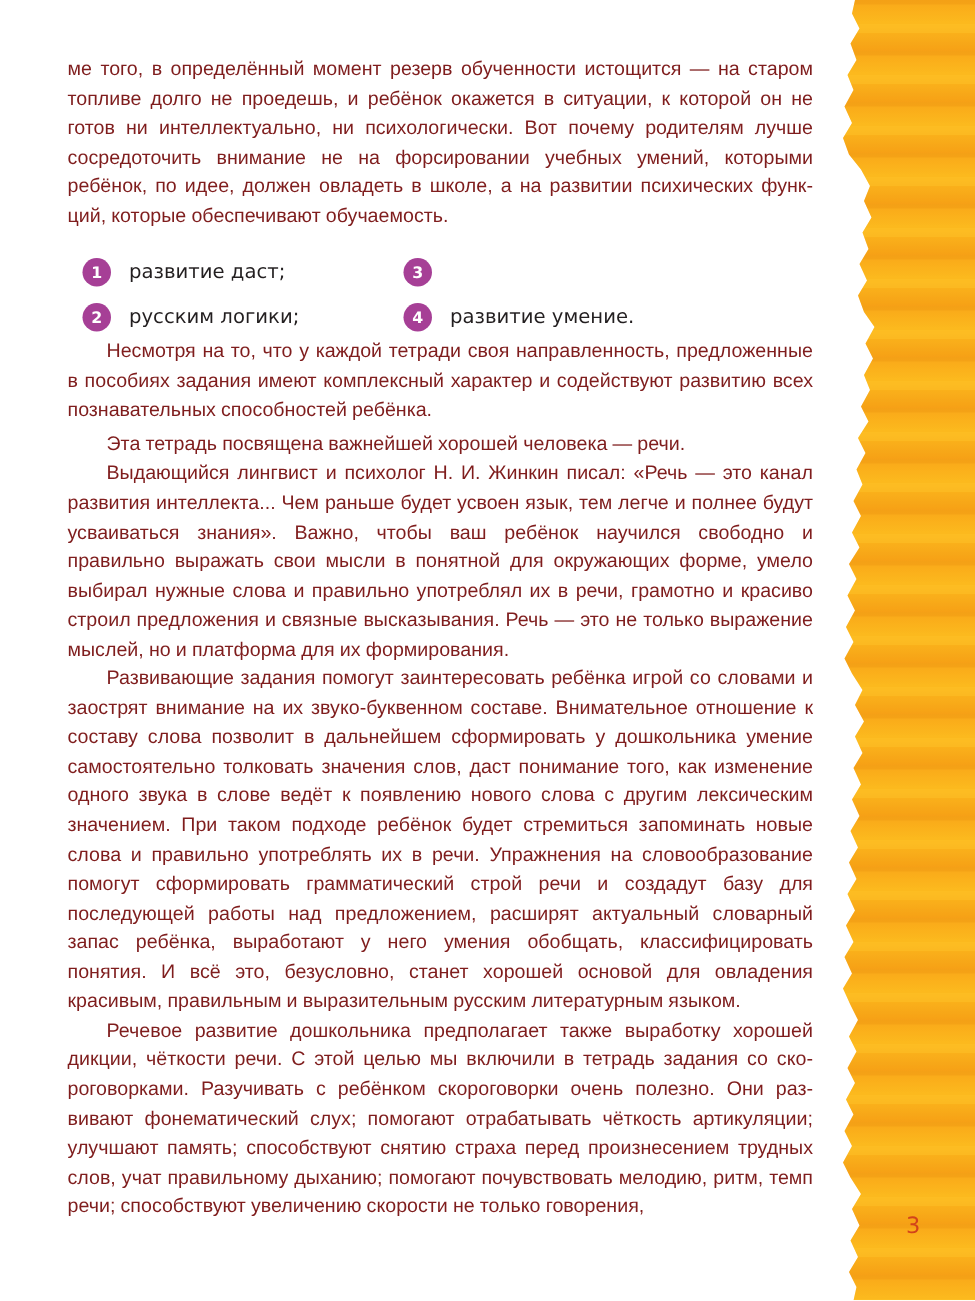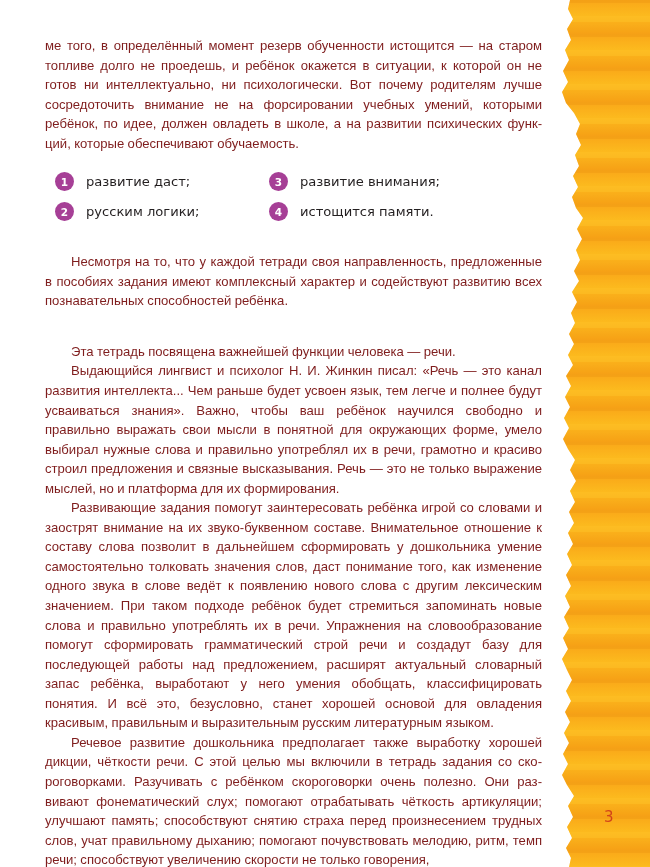--- a/index.html
+++ b/index.html
@@ -67,21 +67,21 @@
     text-align: justify;
     text-indent: 26px;
     hyphens: manual;
     -webkit-hyphens: manual;
     word-spacing: -0.2px;
   }
   p.body-par.no-indent {
     text-indent: 0;
   }
   p.gap-before {
-    margin-top: 31px;
+    margin-top: 3px;
   }
 
   
   .numbered-list {
     margin: 19px 0 0 0;
     padding: 0;
     list-style: none;
     display: grid;
     grid-template-columns: 214px 1fr;
     grid-auto-flow: column;
@@ -178,31 +178,30 @@
       <li>
         <span class="marker">1</span>
         <span class="item-label">развитие даст;</span>
       </li>
       <li>
         <span class="marker">2</span>
         <span class="item-label">русским логики;</span>
       </li>
       <li>
         <span class="marker">3</span>
-        <span class="item-label">развитие внимания;</span>
       </li>
       <li>
         <span class="marker">4</span>
-        <span class="item-label">истощится памяти.</span>
+        <span class="item-label">развитие умение.</span>
       </li>
     </ul>
 
     <p class="body-par gap-before">Несмотря на то, что у каждой тетради своя направленность, предложен­ные в пособиях задания имеют комплексный характер и содействуют разви­тию всех познавательных способностей ребёнка.</p>
 
-    <p class="body-par gap-before">Эта тетрадь посвящена важнейшей функции человека — речи.</p>
+    <p class="body-par gap-before">Эта тетрадь посвящена важнейшей хорошей человека — речи.</p>
 
     <p class="body-par">Выдающийся лингвист и психолог Н. И. Жинкин писал: «Речь — это канал развития интеллекта... Чем раньше будет усвоен язык, тем легче и полнее будут усваиваться знания». Важно, чтобы ваш ребёнок научился свободно и правильно выражать свои мысли в понятной для окружающих форме, умело выбирал нужные слова и правильно употреблял их в речи, грамотно и красиво строил предложения и связные высказывания. Речь — это не только выраже­ние мыслей, но и платформа для их формирования.</p>
 
     <p class="body-par">Развивающие задания помогут заинтересовать ребёнка игрой со сло­вами и заострят внимание на их звуко-буквенном составе. Внимательное отношение к составу слова позволит в дальнейшем сформировать у до­школьника умение самостоятельно толковать значения слов, даст понима­ние того, как изменение одного звука в слове ведёт к появлению нового слова с другим лексическим значением. При таком подходе ребёнок будет стремиться запоминать новые слова и правильно употреблять их в речи. Упражнения на словообразование помогут сформировать грамматический строй речи и создадут базу для последующей работы над предложением, расширят актуальный словарный запас ребёнка, выработают у него уме­ния обобщать, классифицировать понятия. И всё это, безусловно, станет хорошей основой для овладения красивым, правильным и выразительным русским литературным языком.</p>
 
     <p class="body-par">Речевое развитие дошкольника предполагает также выработку хорошей дикции, чёткости речи. С этой целью мы включили в тетрадь задания со ско­роговорками. Разучивать с ребёнком скороговорки очень полезно. Они раз­вивают фонематический слух; помогают отрабатывать чёткость артикуля­ции; улучшают память; способствуют снятию страха перед произнесением трудных слов, учат правильному дыханию; помогают почувствовать мелодию, ритм, темп речи; способствуют увеличению скорости не только говорения,</p>
 
   </div>
 </div>
 

